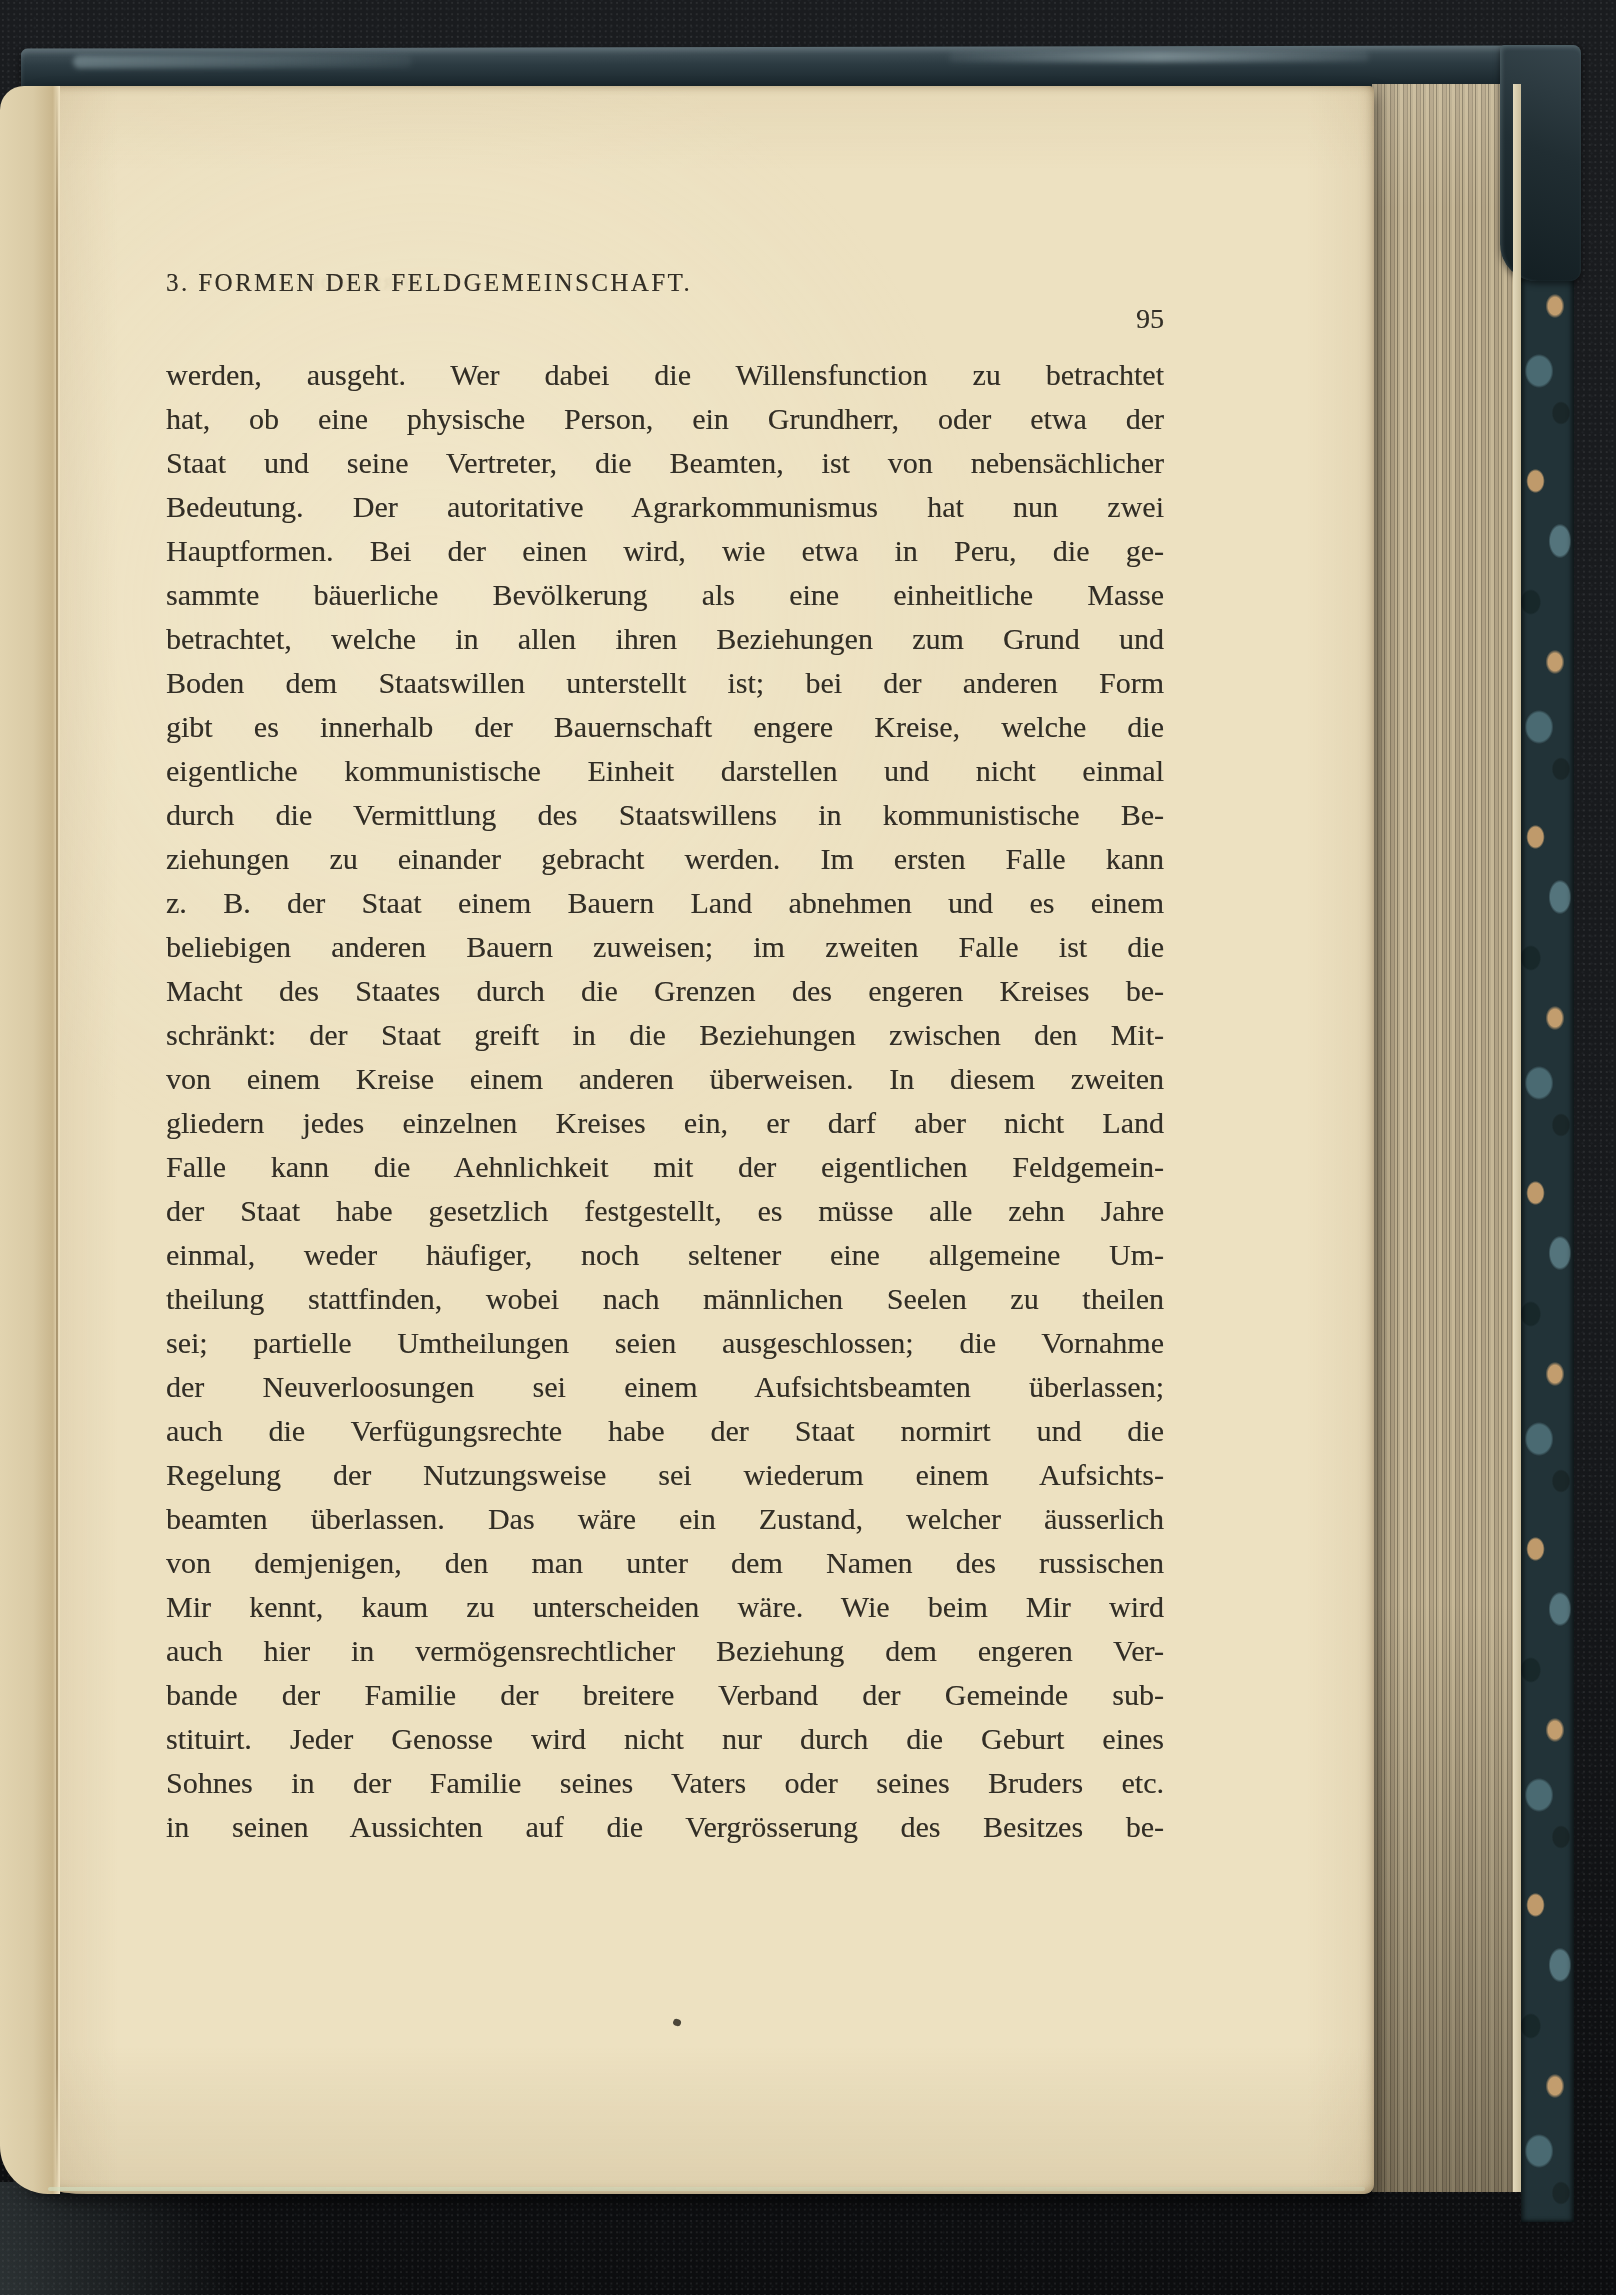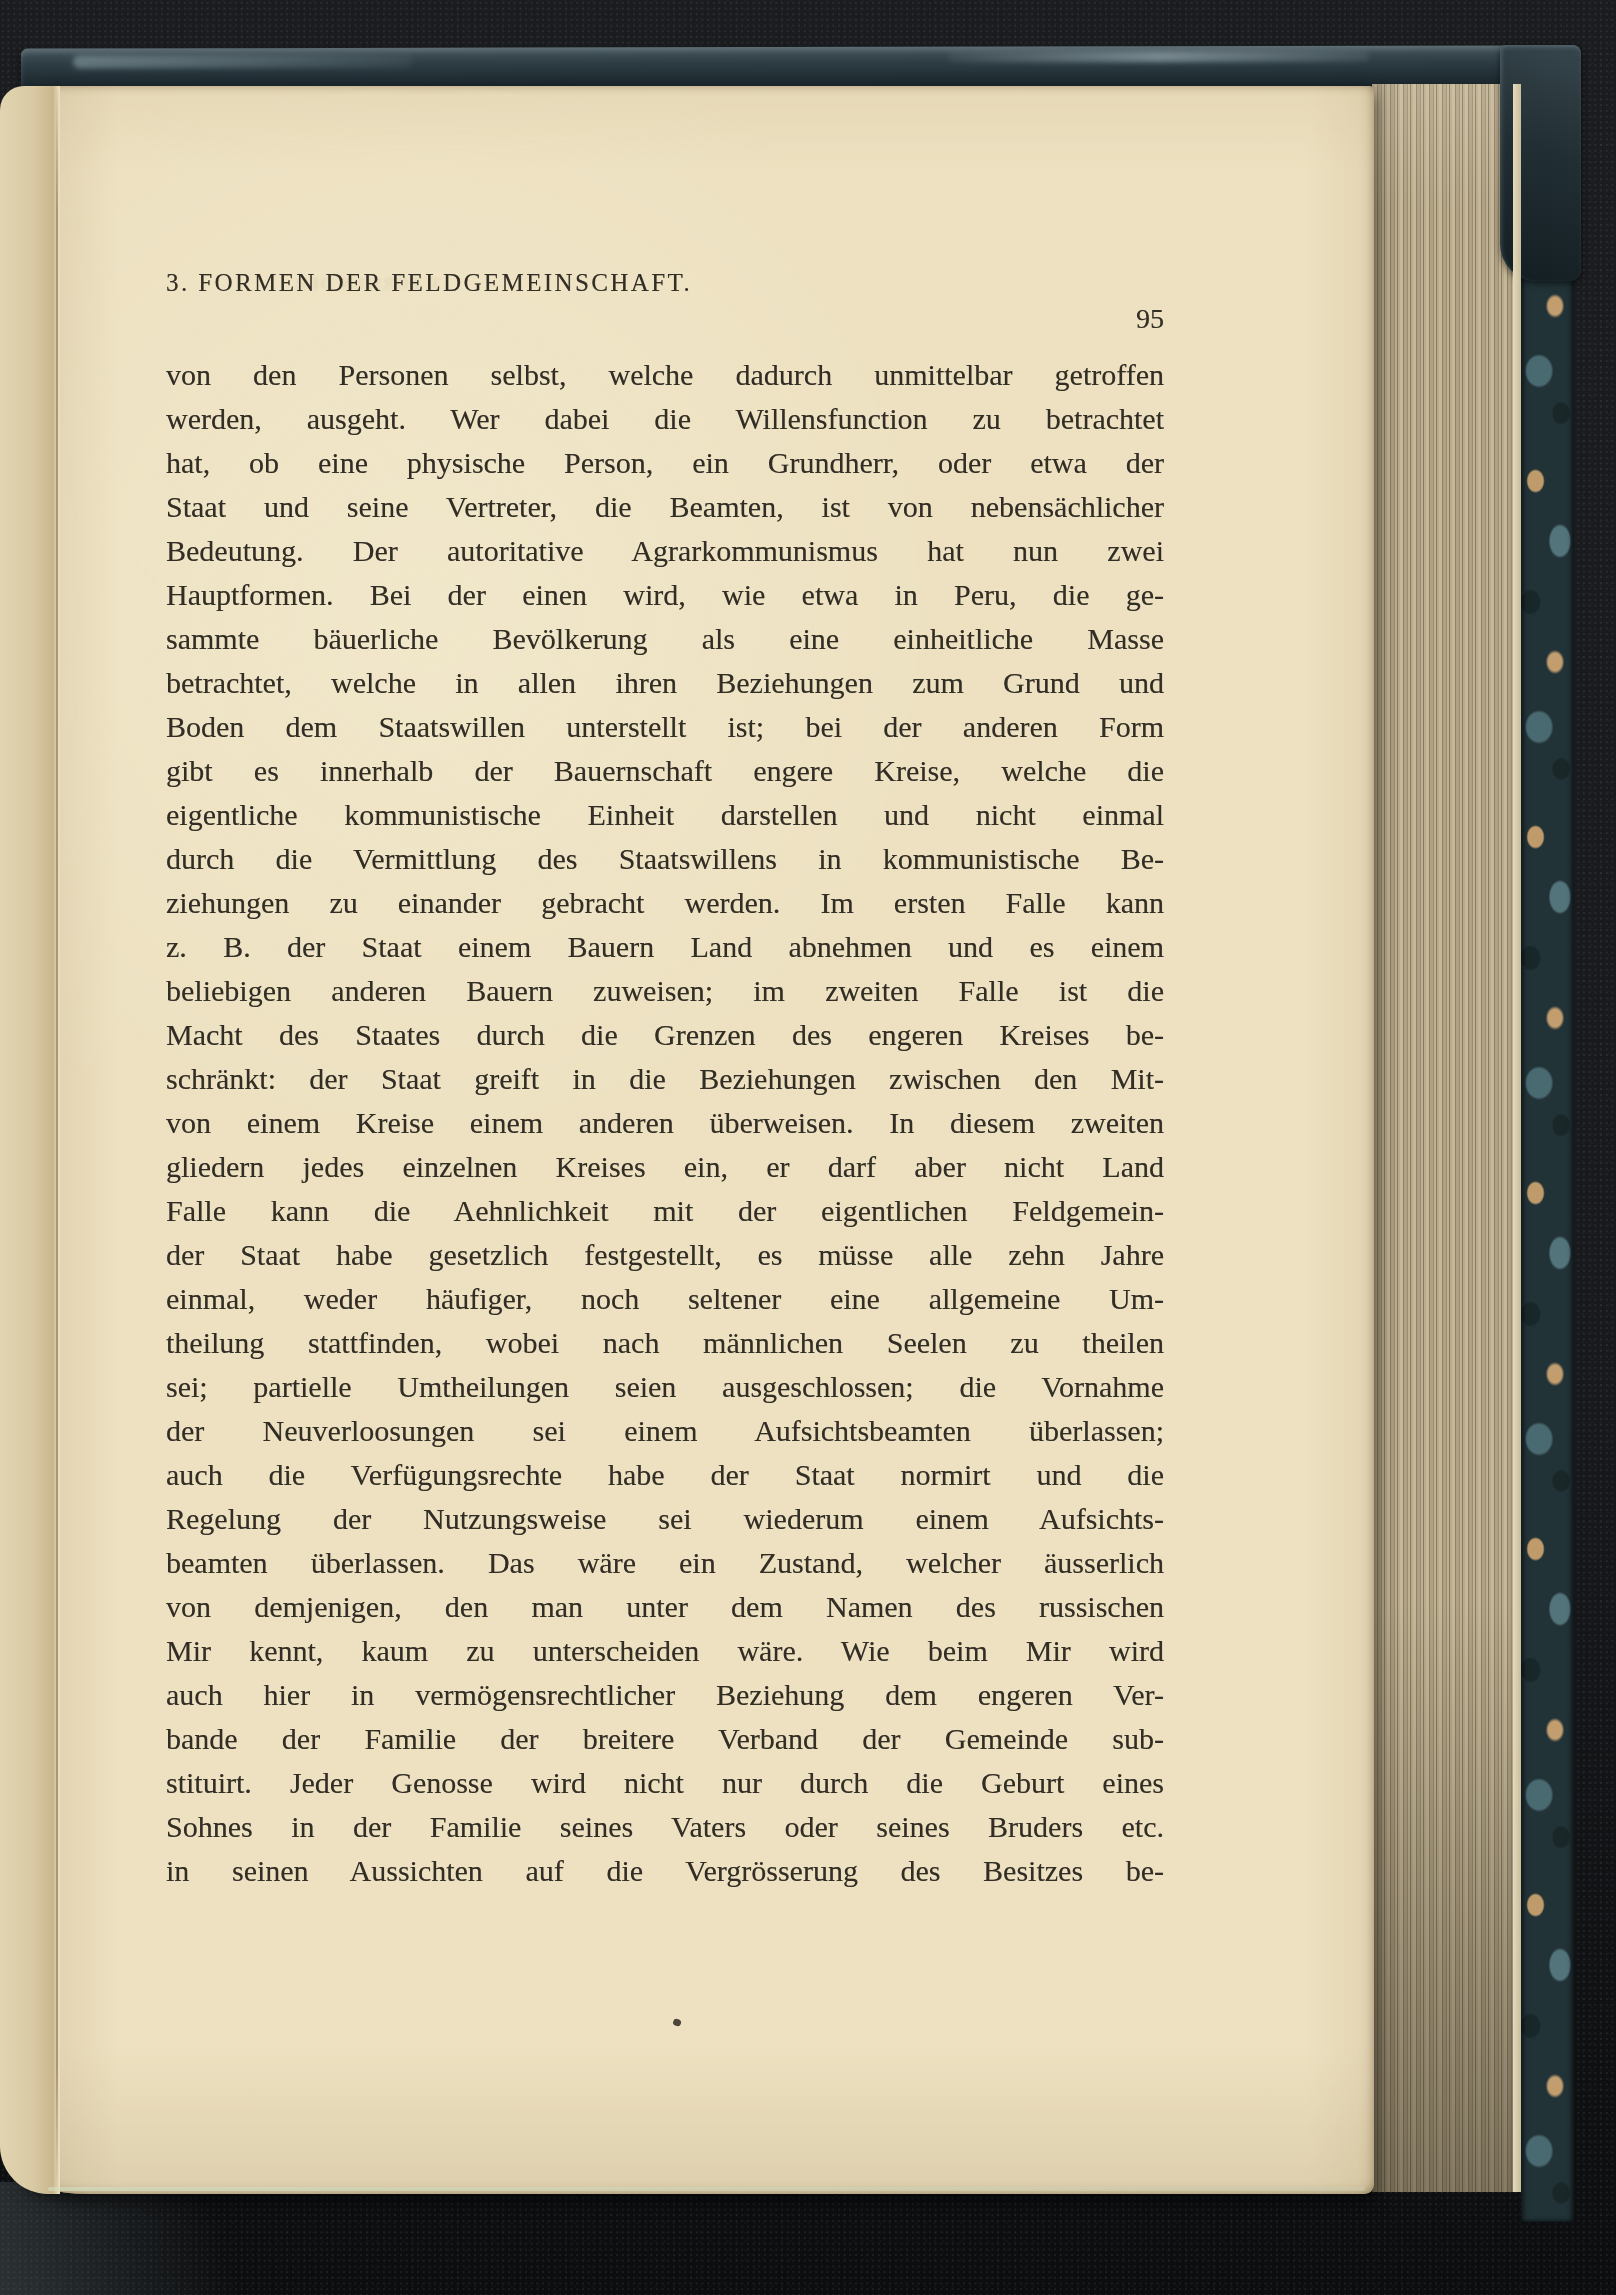--- a/index.html
+++ b/index.html
@@ -124,21 +124,20 @@
   <div class="gutter"></div>
   <div class="page-bottom-line"></div>
 
   <div class="header-row">
     <div class="ghost">3. FORMEN DER FELDGEMEINSCHAFT.</div>
     <div class="section-title">3. FORMEN DER FELDGEMEINSCHAFT.</div>
     <div class="page-number">95</div>
   </div>
 
   <div class="text-block">
-      <div class="line">von den Personen selbst, welche dadurch unmittelbar getroffen</div>
       <div class="line">werden, ausgeht. Wer dabei die Willensfunction zu betrachtet</div>
       <div class="line">hat, ob eine physische Person, ein Grundherr, oder etwa der</div>
       <div class="line">Staat und seine Vertreter, die Beamten, ist von nebensächlicher</div>
       <div class="line">Bedeutung. Der autoritative Agrarkommunismus hat nun zwei</div>
       <div class="line">Hauptformen. Bei der einen wird, wie etwa in Peru, die ge-</div>
       <div class="line">sammte bäuerliche Bevölkerung als eine einheitliche Masse</div>
       <div class="line">betrachtet, welche in allen ihren Beziehungen zum Grund und</div>
       <div class="line">Boden dem Staatswillen unterstellt ist; bei der anderen Form</div>
       <div class="line">gibt es innerhalb der Bauernschaft engere Kreise, welche die</div>
       <div class="line">eigentliche kommunistische Einheit darstellen und nicht einmal</div>

